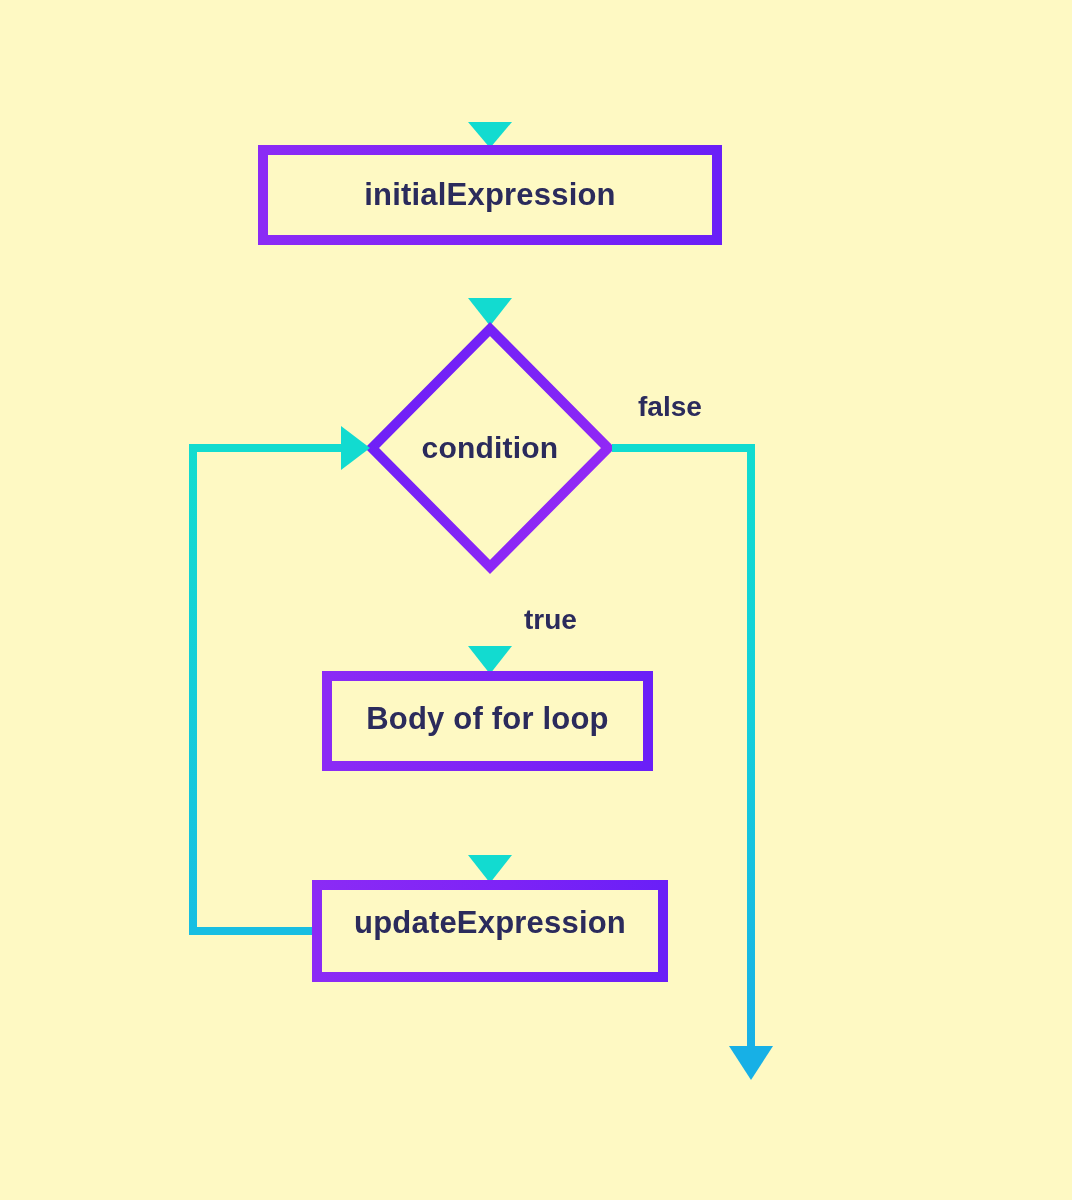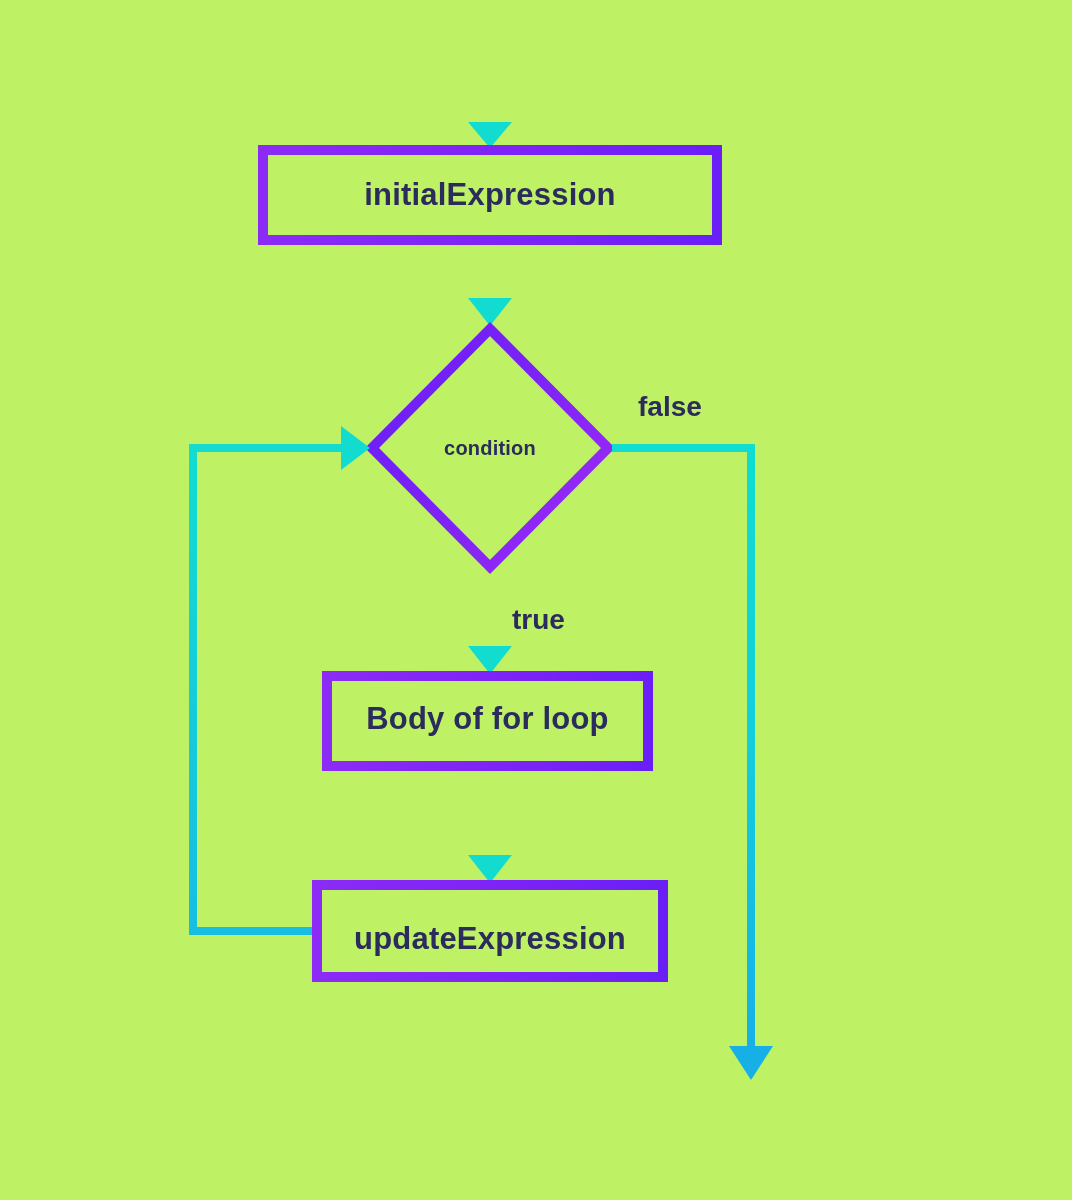--- a/index.html
+++ b/index.html
@@ -11,21 +11,21 @@
   body {
     width: 1072px;
     height: 1200px;
     overflow: hidden;
     font-family: "Liberation Sans", sans-serif;
   }
   #diagram-root {
     position: relative;
     width: 1072px;
     height: 1200px;
-    background: #bef264;
+    background: #fef9c3;
   }
   #flow-svg {
     position: absolute;
     top: 0;
     left: 0;
     width: 1072px;
     height: 1200px;
     display: block;
   }
   .node-label {
@@ -37,21 +37,21 @@
     font-family: "Liberation Sans", sans-serif;
     font-weight: 700;
     letter-spacing: 0.2px;
     white-space: nowrap;
     pointer-events: none;
   }
   .box-label {
     font-size: 31px;
   }
   .diamond-label {
-    font-size: 20px;
+    font-size: 30px;
   }
   .edge-label {
     position: absolute;
     color: #2b2b5c;
     font-family: "Liberation Sans", sans-serif;
     font-weight: 700;
     font-size: 28px;
     white-space: nowrap;
   }
   .terminal-label {
@@ -133,20 +133,20 @@
       <polygon points="341,426 341,470 370,448" fill="#12dbd0"></polygon>
     </g>
   </svg>
 
   <div class="node-label box-label" style="left:258px; top:145px; width:464px; height:100px;">initialExpression</div>
 
   <div class="node-label diamond-label" style="left:368px; top:418px; width:244px; height:60px;">condition</div>
 
   <div class="node-label box-label" style="left:322px; top:671px; width:331px; height:96px;">Body of for loop</div>
 
-  <div class="node-label box-label" style="left:312px; top:880px; width:356px; height:86px;margin-top:16px;">updateExpression</div>
+  <div class="node-label box-label" style="left:312px; top:880px; width:356px; height:86px;">updateExpression</div>
 
   <div class="edge-label" style="left:638px; top:391px;">false</div>
 
-  <div class="edge-label" style="left:512px; top:604px;">true</div>
+  <div class="edge-label" style="left:524px; top:604px;">true</div>
 
 
 </div>
 
 </body></html>

